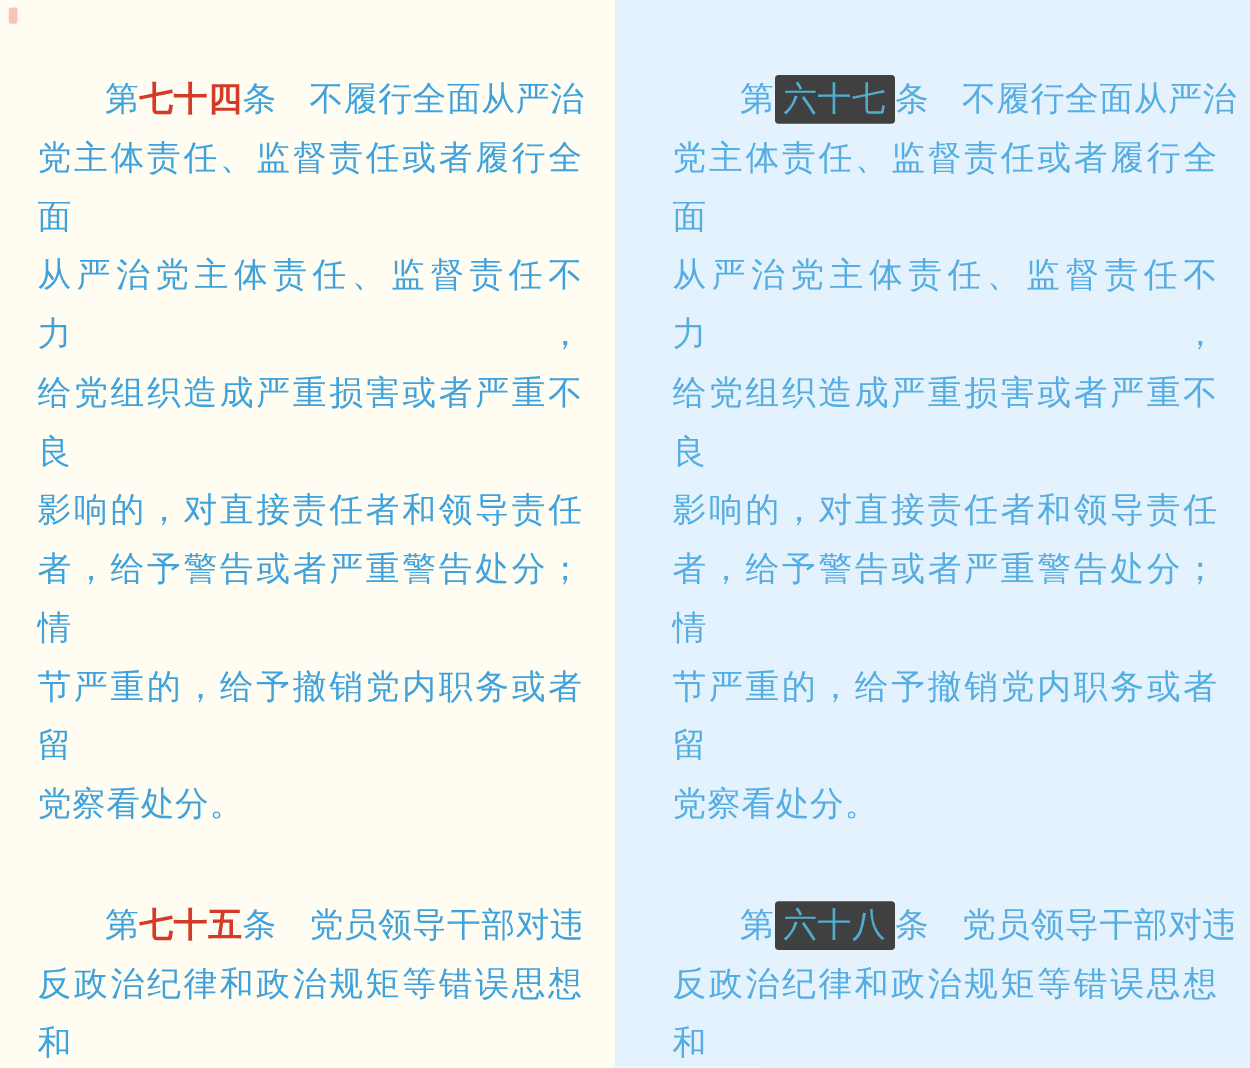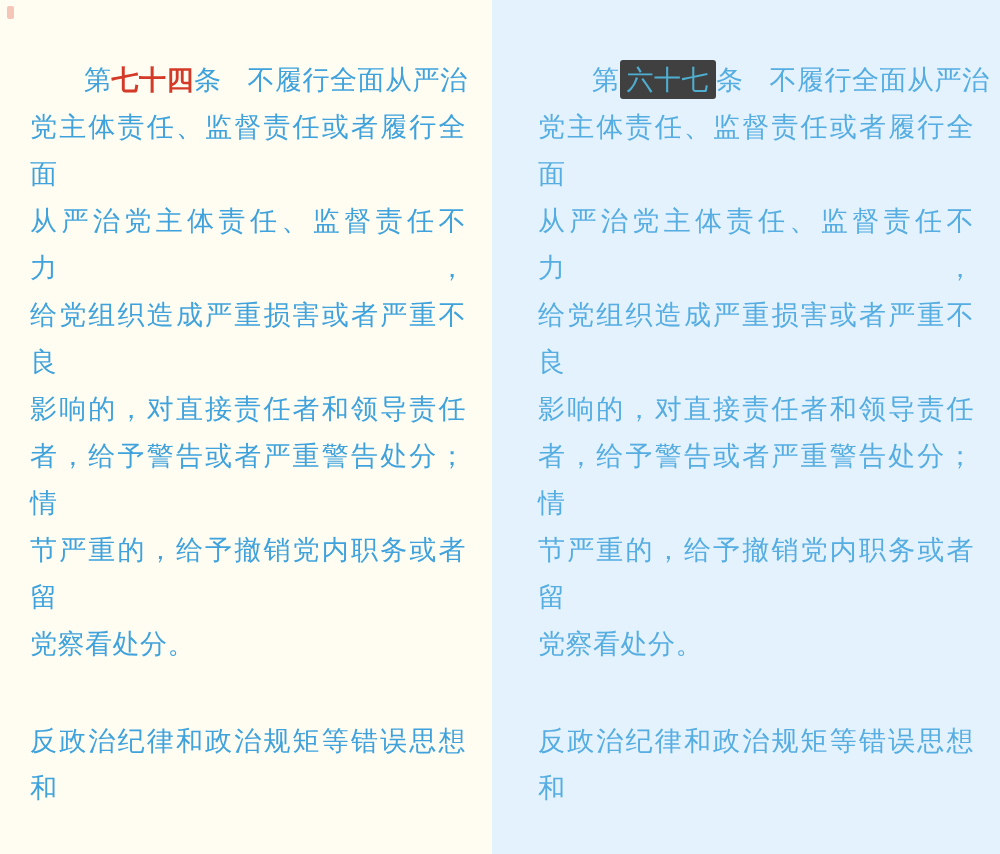--- a/index.html
+++ b/index.html
@@ -81,20 +81,23 @@
       <div class="line">党主体责任、监督责任或者履行全面</div>
       <div class="line">从严治党主体责任、监督责任不力，</div>
       <div class="line">给党组织造成严重损害或者严重不良</div>
       <div class="line">影响的，对直接责任者和领导责任</div>
       <div class="line">者，给予警告或者严重警告处分；情</div>
       <div class="line">节严重的，给予撤销党内职务或者留</div>
       <div class="line last">党察看处分。</div>
     </div>
 
     <div class="article">
+      <div class="heading">
+        <span>第</span><span class="num-red">七十五</span><span>条</span><span class="rest">党员领导干部对违</span>
+      </div>
       <div class="line">反政治纪律和政治规矩等错误思想和</div>
 
     </div>
 
   </div>
 
   <div class="panel panel-right">
 
     <div class="article">
       <div class="heading">
@@ -103,19 +106,22 @@
       <div class="line">党主体责任、监督责任或者履行全面</div>
       <div class="line">从严治党主体责任、监督责任不力，</div>
       <div class="line">给党组织造成严重损害或者严重不良</div>
       <div class="line">影响的，对直接责任者和领导责任</div>
       <div class="line">者，给予警告或者严重警告处分；情</div>
       <div class="line">节严重的，给予撤销党内职务或者留</div>
       <div class="line last">党察看处分。</div>
     </div>
 
     <div class="article">
+      <div class="heading">
+        <span>第</span><span class="num-hl">六十八</span><span>条</span><span class="rest">党员领导干部对违</span>
+      </div>
       <div class="line">反政治纪律和政治规矩等错误思想和</div>
 
     </div>
 
   </div>
 
 </div>
 
 </body></html>

